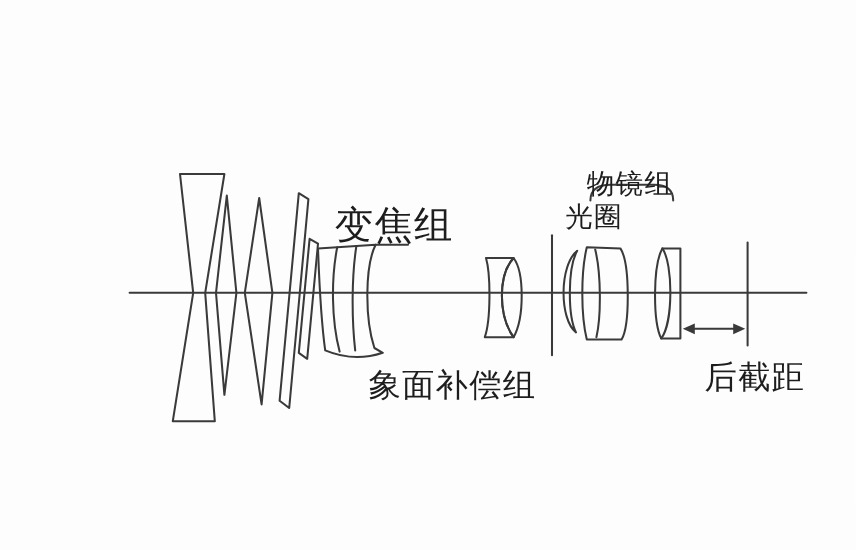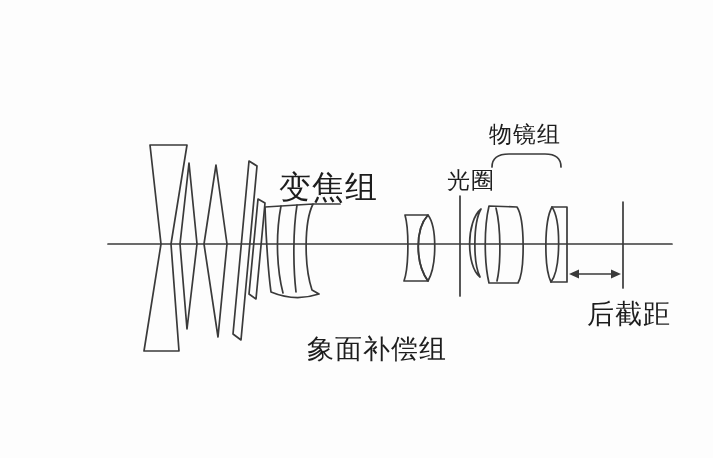--- a/index.html
+++ b/index.html
@@ -24,23 +24,23 @@
     position: absolute;
     color: #1d1d1d;
     white-space: nowrap;
     letter-spacing: 1px;
     font-weight: 500;
     line-height: 1;
     user-select: none;
   }
   .lbl-focus       { left: 133px; top: 109px; font-size: 24px; }
   .lbl-zoom        { left: 279px; top: 171px; font-size: 32px; }
-  .lbl-comp        { left: 307px; top: 308px; font-size: 27px; margin-top: 28px; }
-  .lbl-aperture    { left: 447px; top: 169px; font-size: 23px; }
-  .lbl-objective   { left: 489px; top: 123px; font-size: 23px; }
+  .lbl-comp        { left: 307px; top: 308px; font-size: 27px; }
+  .lbl-aperture    { left: 471px; top: 169px; font-size: 23px; }
+  .lbl-objective   { left: 489px; top: 142px; font-size: 23px; }
   .lbl-backfocal   { left: 587px; top: 301px; font-size: 27px; }
 </style>
 </head>
 <body>
 
 <div id="stage">
 
   <svg width="713" height="458" viewBox="0 0 713 458" fill="none" stroke="#3a3a3a" stroke-width="1.7" stroke-linejoin="round" stroke-linecap="round">
 
     <line x1="108" y1="244" x2="672" y2="244"></line>

